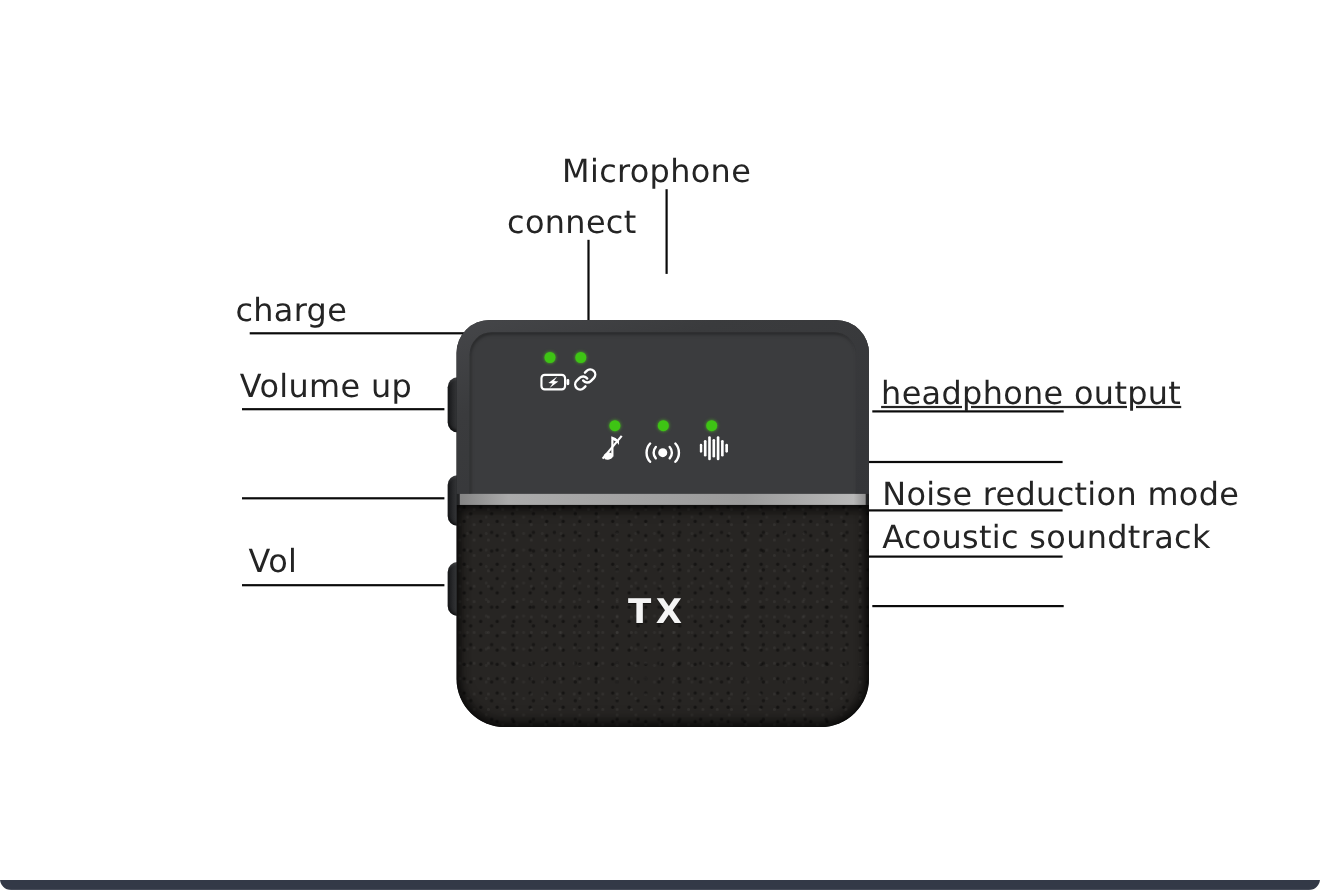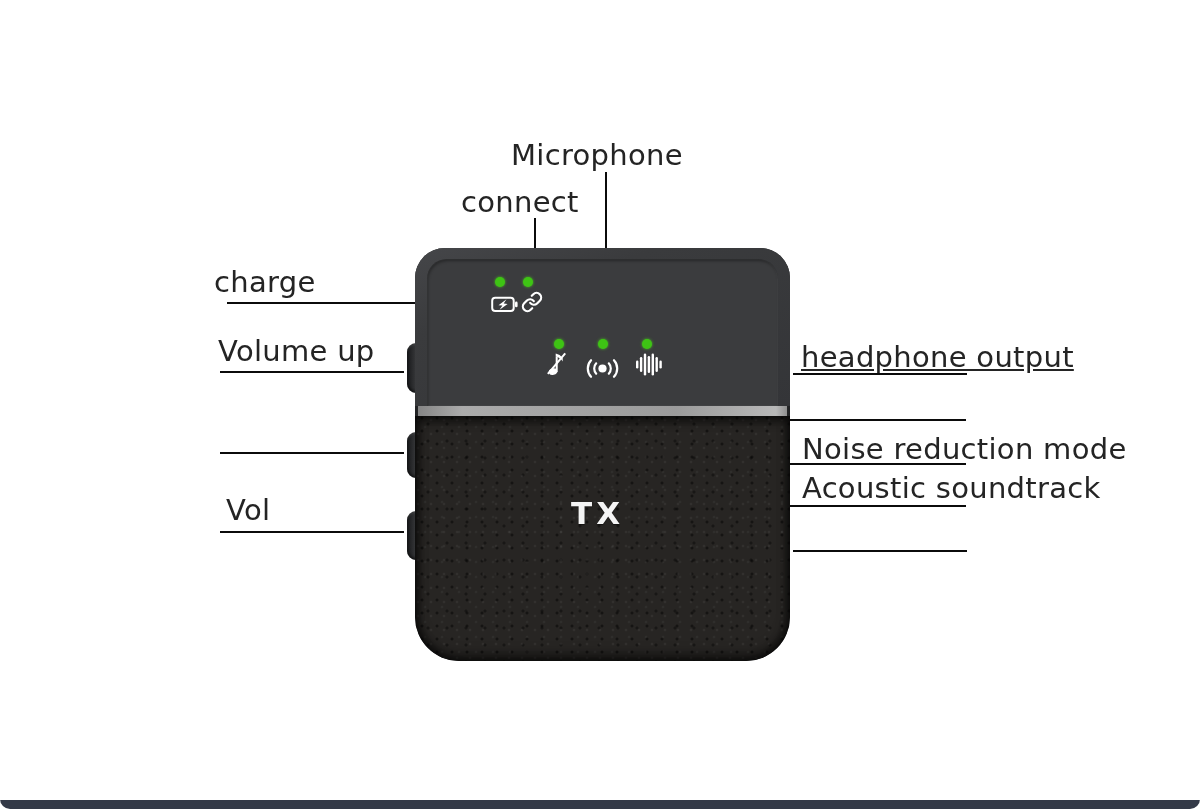--- a/index.html
+++ b/index.html
@@ -26,20 +26,21 @@
   .device { position:absolute; left:415px; top:248px; width:375px; height:413px; }
   .side-button {
     position:absolute; left:-8px; width:18px; border-radius:9px 4px 4px 9px;
     background:linear-gradient(90deg,#17181a,#3a3b3d 55%,#2c2d2f);
     box-shadow:inset 0 2px 2px rgba(255,255,255,0.08), inset 0 -2px 3px rgba(0,0,0,0.6);
   }
   .device-shell {
     position:absolute; inset:0; border-radius:30px 30px 44px 44px; overflow:hidden;
     background:var(--shell,#2b2c2e);
     box-shadow:inset 0 1px 1px rgba(255,255,255,0.08), inset 0 -4px 8px rgba(0,0,0,0.55);
+    margin-top:43px;
   }
   .panel-top {
     position:absolute; top:0; left:0; right:0; height:158px;
     background:linear-gradient(160deg,#454649 0%,#3a3b3d 30%,#343538 100%);
   }
   .panel-inner {
     position:absolute; top:11px; left:12px; right:12px; bottom:0;
     border-radius:20px 20px 0 0; background:var(--panel,#3b3c3e);
     box-shadow:inset 1px 2px 3px rgba(0,0,0,0.35), inset 0 0 0 1px rgba(255,255,255,0.03);
   }

